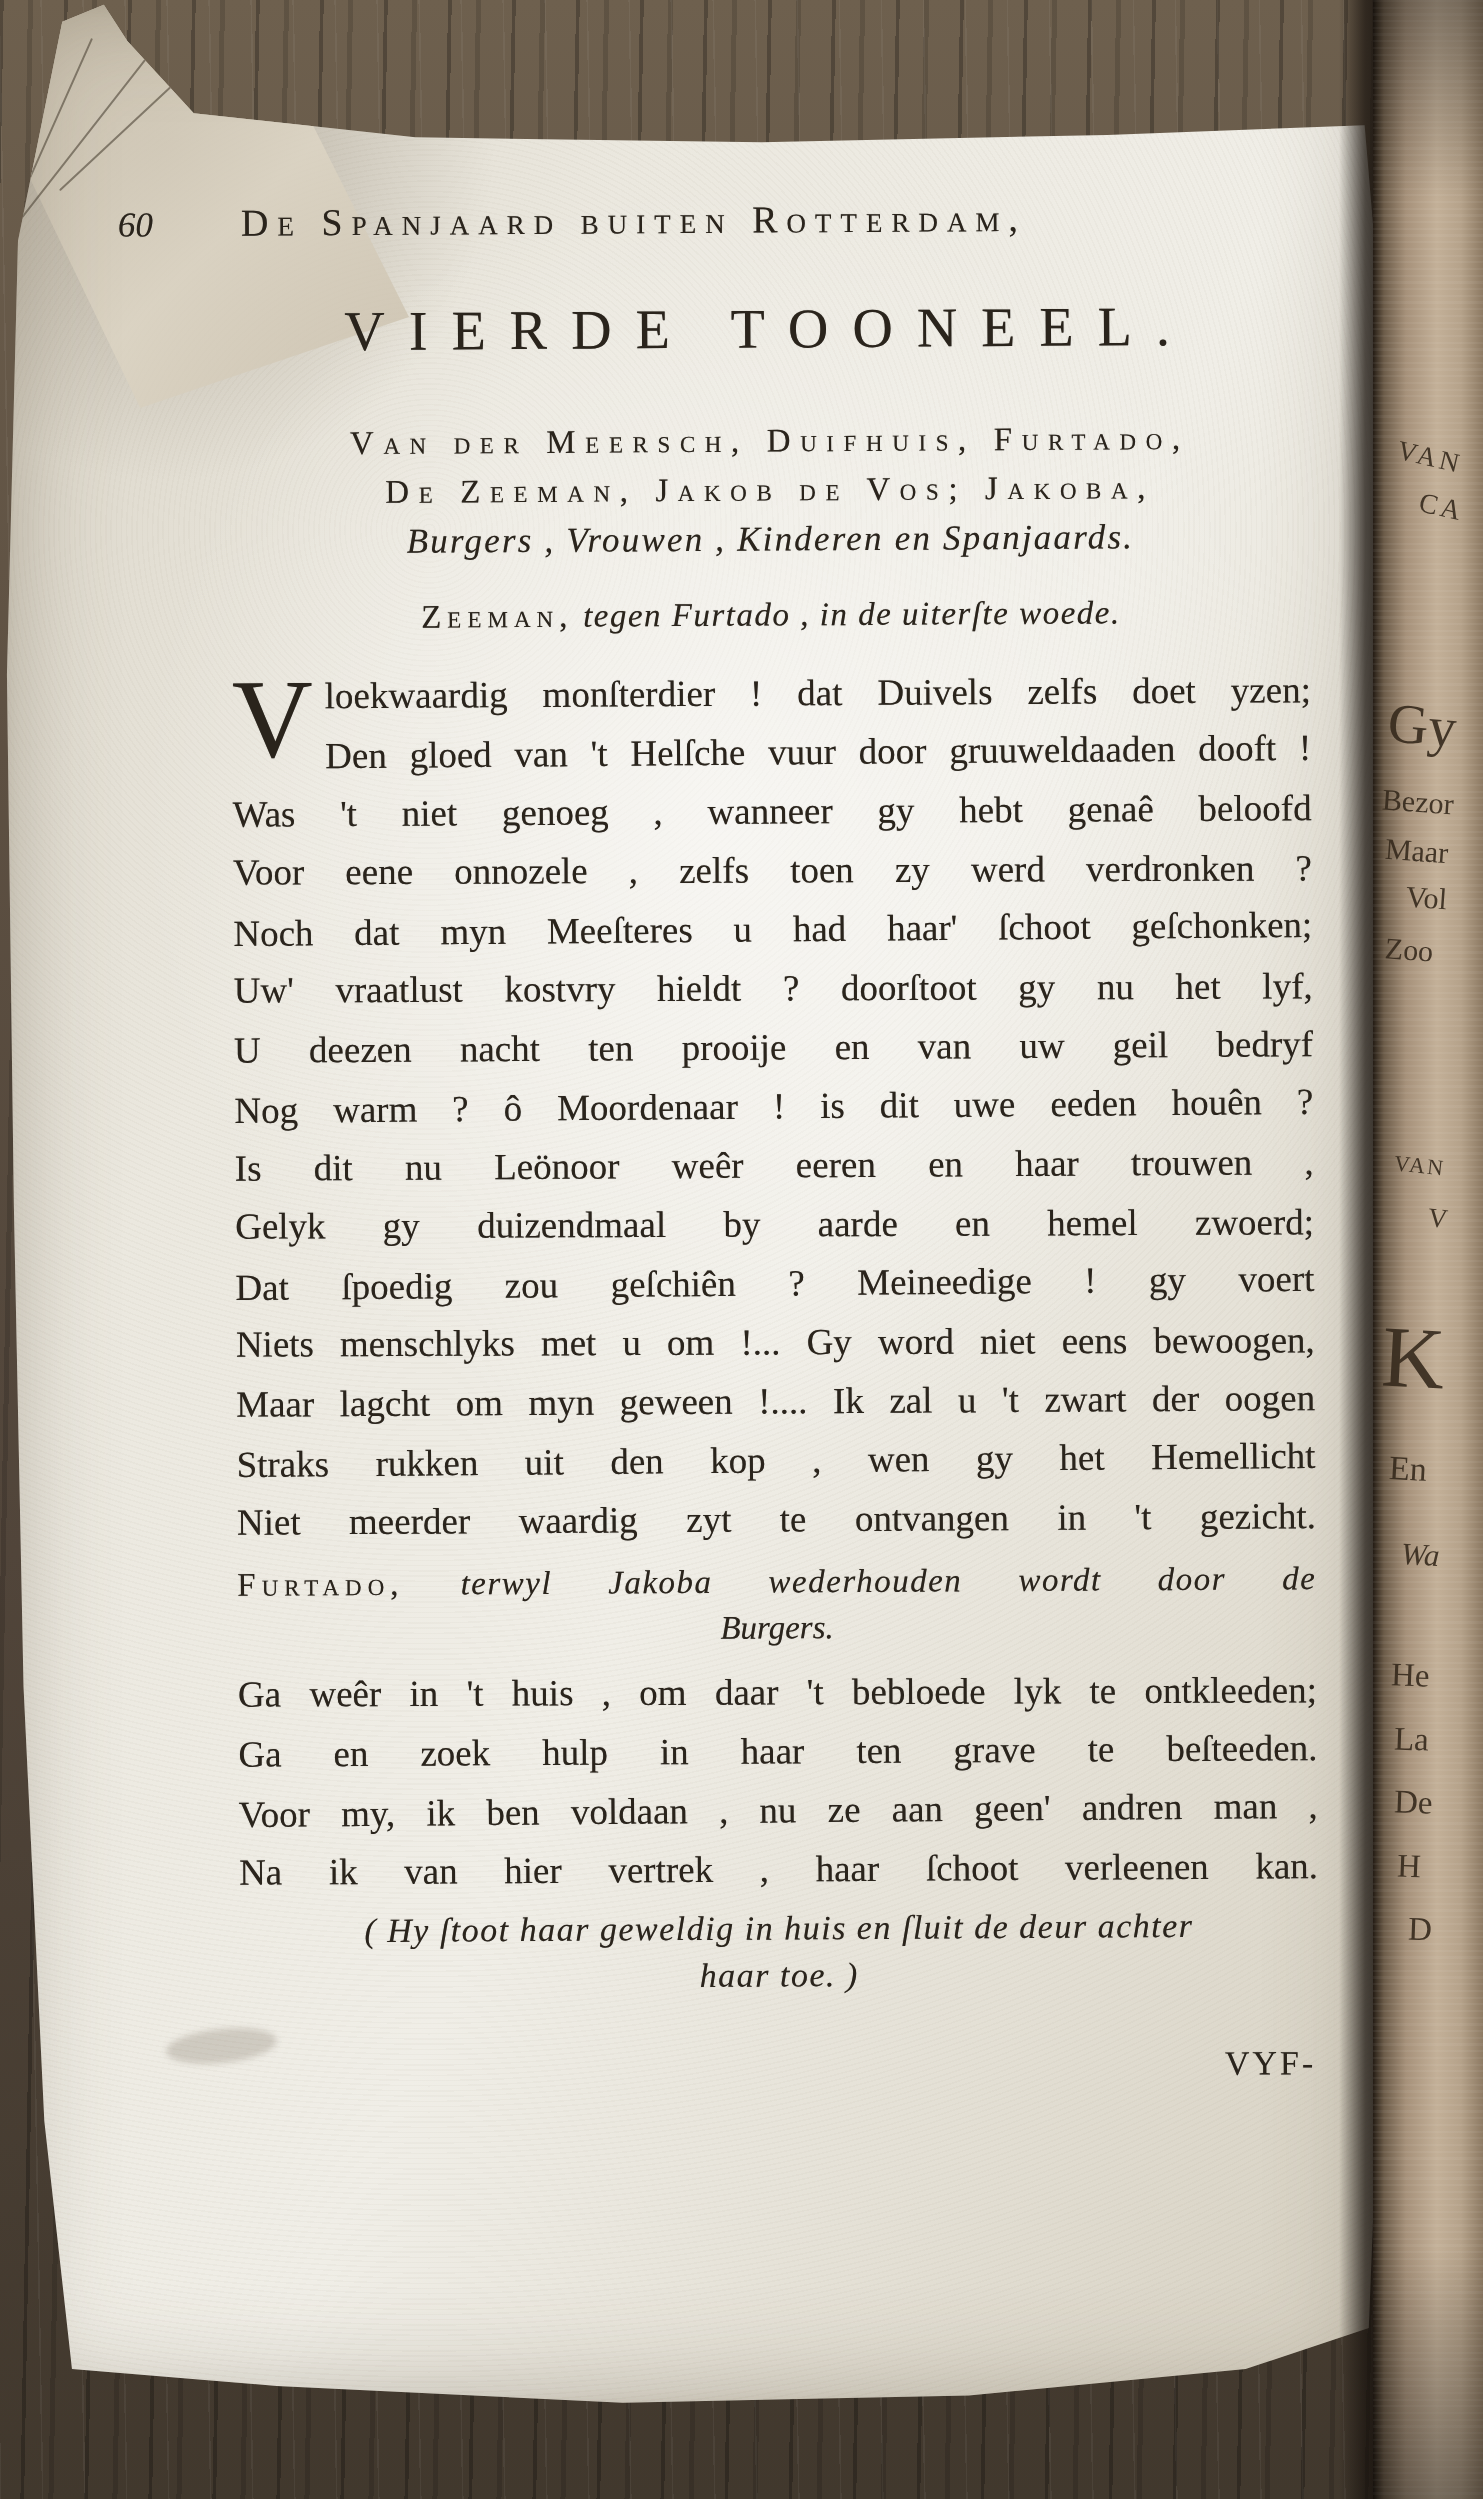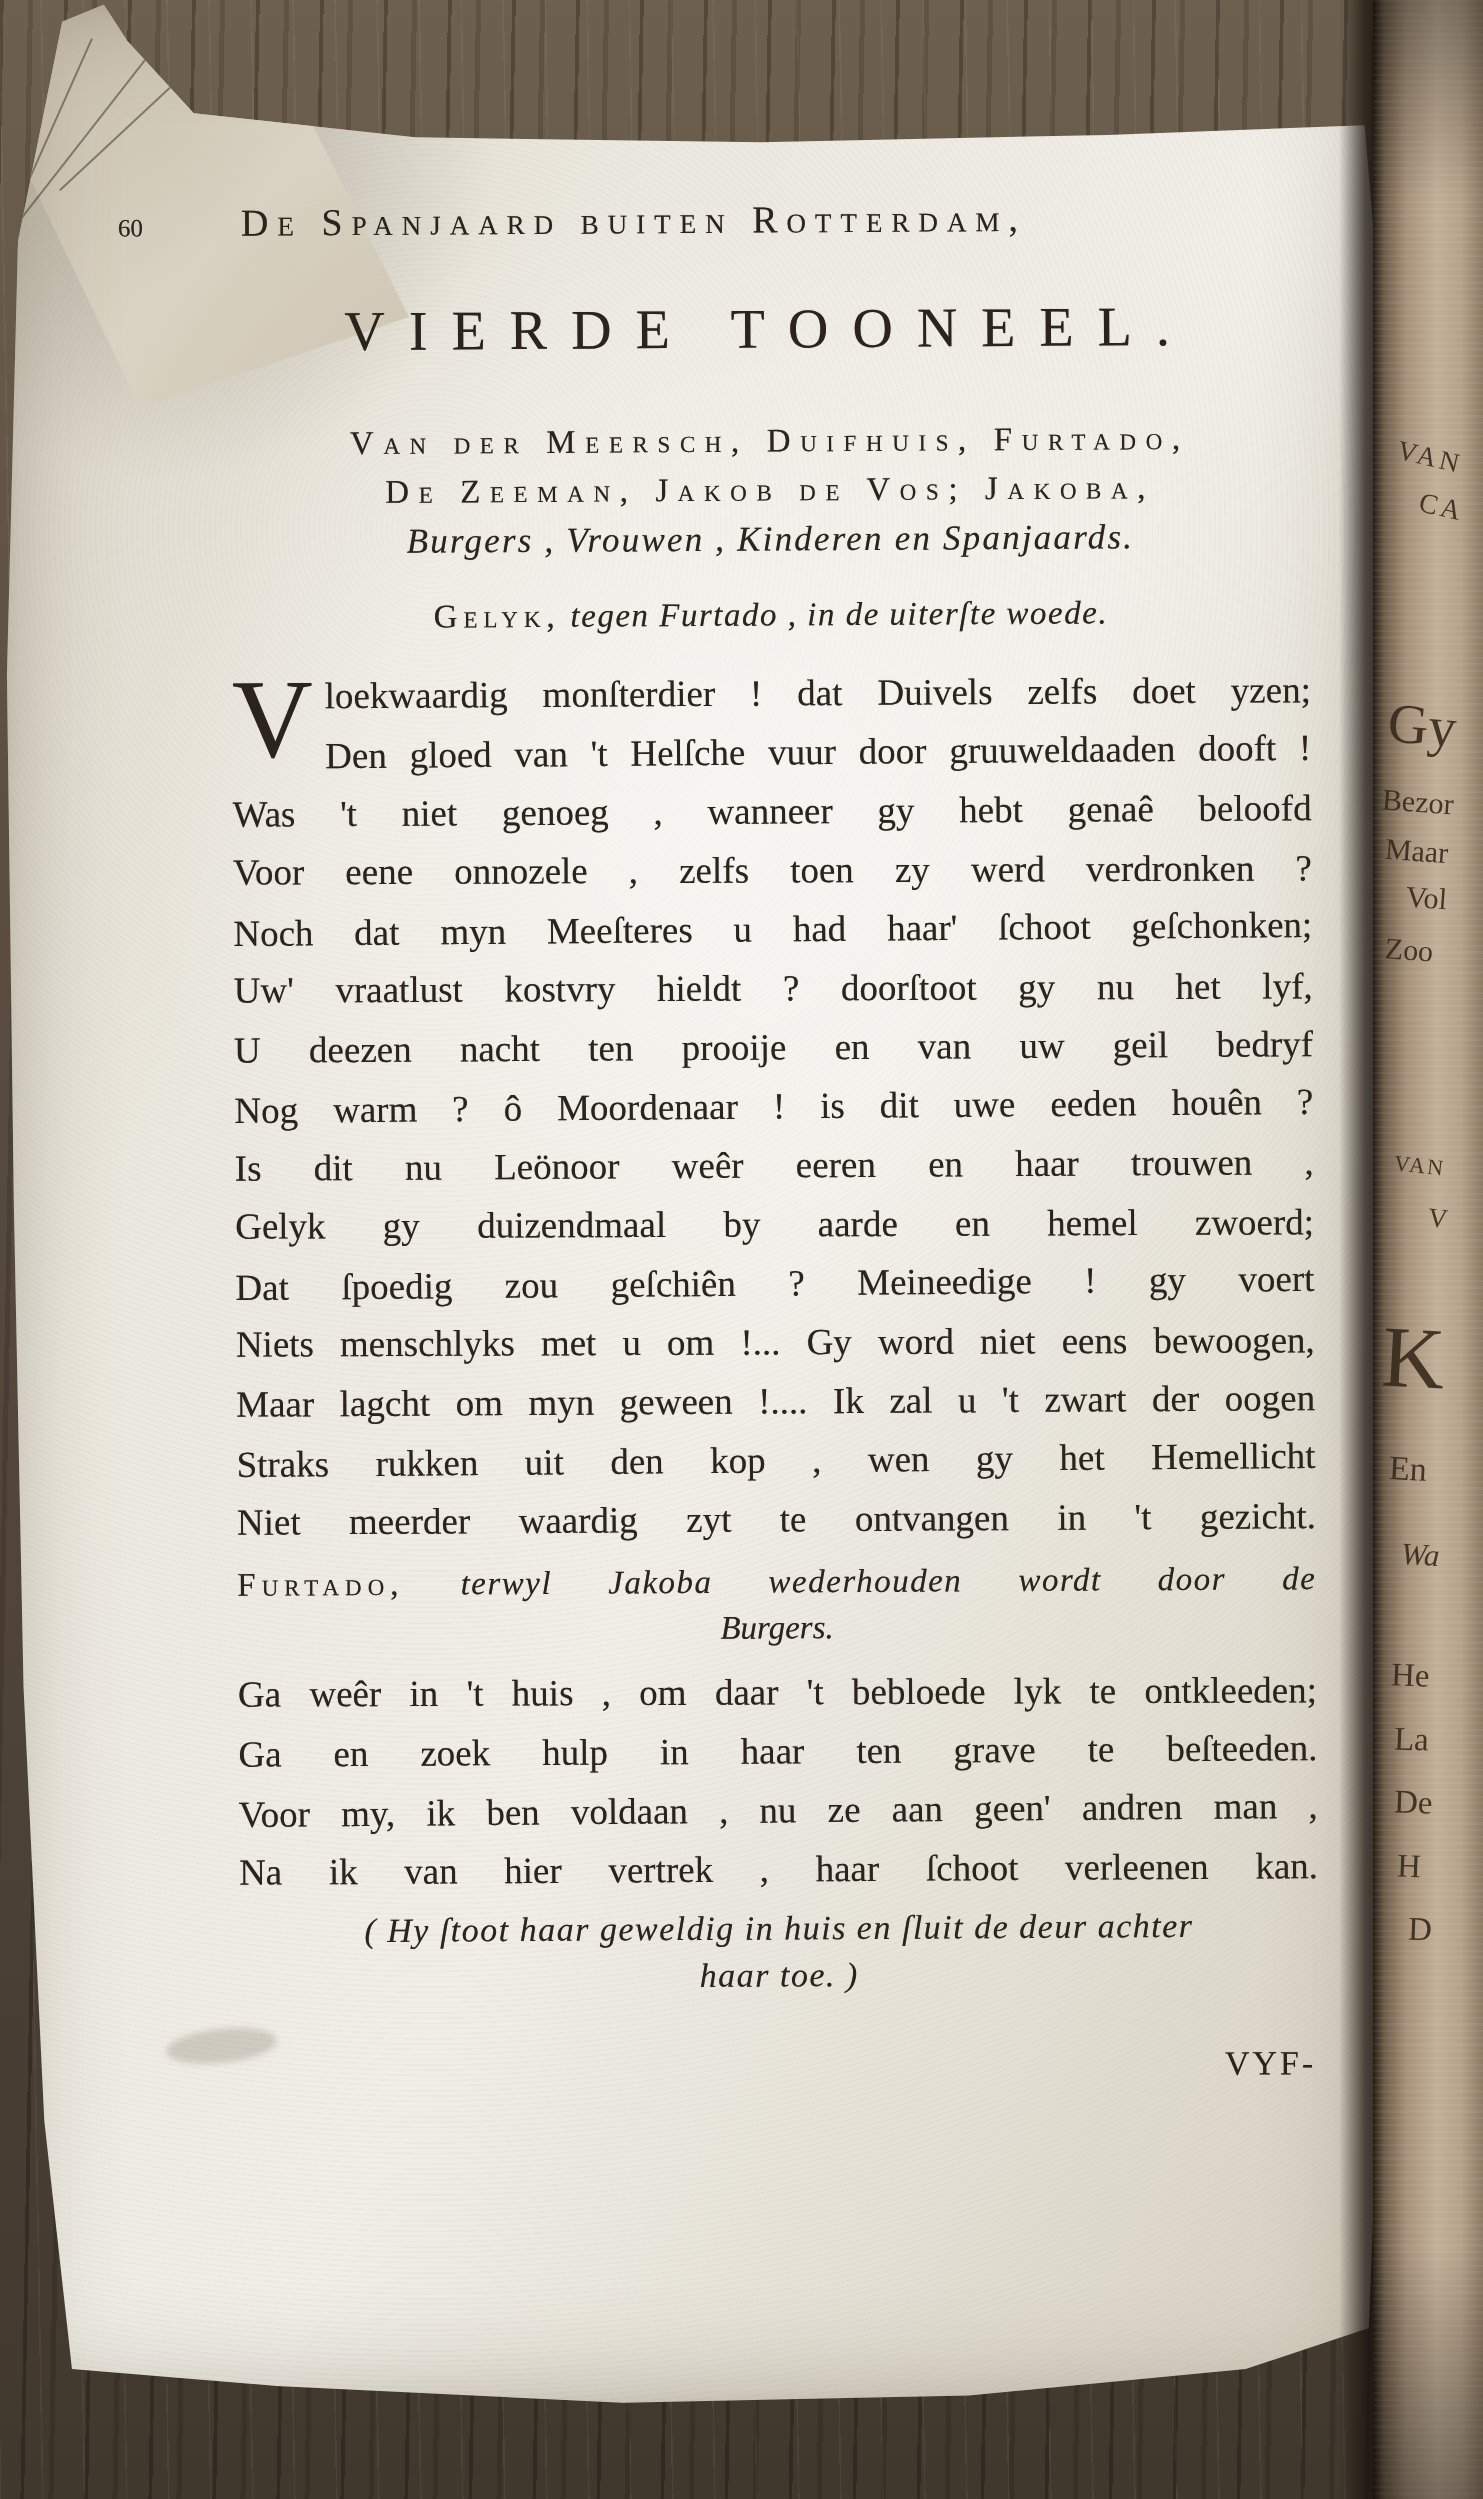--- a/index.html
+++ b/index.html
@@ -78,21 +78,21 @@
   .f16{left:35px;top:1911px;font-size:33px;transform:rotate(2deg);}
 
   
   .content{
     position:absolute;left:0;top:0;width:1384px;box-sizing:border-box;
     padding:198px 71px 0 234px;
     color:#2a241c;transform:rotate(-0.35deg);
     text-shadow:0 0 0.7px rgba(42,36,28,.55), 0.7px 0.7px 0 rgba(255,255,255,.25);
   }
   .header-row{display:flex;align-items:baseline;margin-left:-111px;margin-bottom:55px;}
-  .page-num{font-size:25px;width:52px;}
+  .page-num{font-size:35px;width:52px;font-style:italic;}
   .running-header{font-variant:small-caps;font-size:38px;letter-spacing:9px;margin-left:71px;}
   .scene-title{font-size:56px;font-weight:normal;letter-spacing:24px;text-align:center;margin:0 0 56px 0;}
   .dramatis{text-align:center;}
   .dramatis .dp{font-variant:small-caps;font-size:33px;letter-spacing:9.6px;line-height:49px;}
   .dramatis .dp-it{font-style:italic;font-size:35px;letter-spacing:2.2px;line-height:49px;}
   .stage1{margin-top:33px;text-align:center;font-size:33px;margin-bottom:30px;}
   .speaker{font-variant:small-caps;letter-spacing:6px;}
   .sd-it{font-style:italic;letter-spacing:1.5px;}
   .speech{font-size:37px;line-height:59px;}
   .speech .vl{text-align:justify;text-align-last:justify;}
@@ -127,21 +127,21 @@
 
       <h1 class="scene-title">VIERDE TOONEEL.</h1>
 
       <div class="dramatis">
         <div class="dp">Van der Meersch, Duifhuis, Furtado,</div>
         <div class="dp">De Zeeman, Jakob de Vos; Jakoba,</div>
         <div class="dp-it">Burgers , Vrouwen , Kinderen en Spanjaards.</div>
       </div>
 
       <div class="stage1">
-        <span class="speaker">Gelyk,</span><span class="sd-it"> tegen Furtado , in de uiterſte woede.</span>
+        <span class="speaker">Zeeman,</span><span class="sd-it"> tegen Furtado , in de uiterſte woede.</span>
       </div>
 
       <div class="speech">
         <span class="dropcap">V</span>
         <div class="vl">loekwaardig monſterdier ! dat Duivels zelfs doet yzen;</div>
         <div class="vl">Den gloed van 't Helſche vuur door gruuweldaaden dooft !</div>
         <div class="vl">Was 't niet genoeg , wanneer gy hebt genaê beloofd</div>
         <div class="vl">Voor eene onnozele , zelfs toen zy werd verdronken ?</div>
         <div class="vl">Noch dat myn Meeſteres u had haar' ſchoot geſchonken;</div>
         <div class="vl">Uw' vraatlust kostvry hieldt ? doorſtoot gy nu het lyf,</div>

